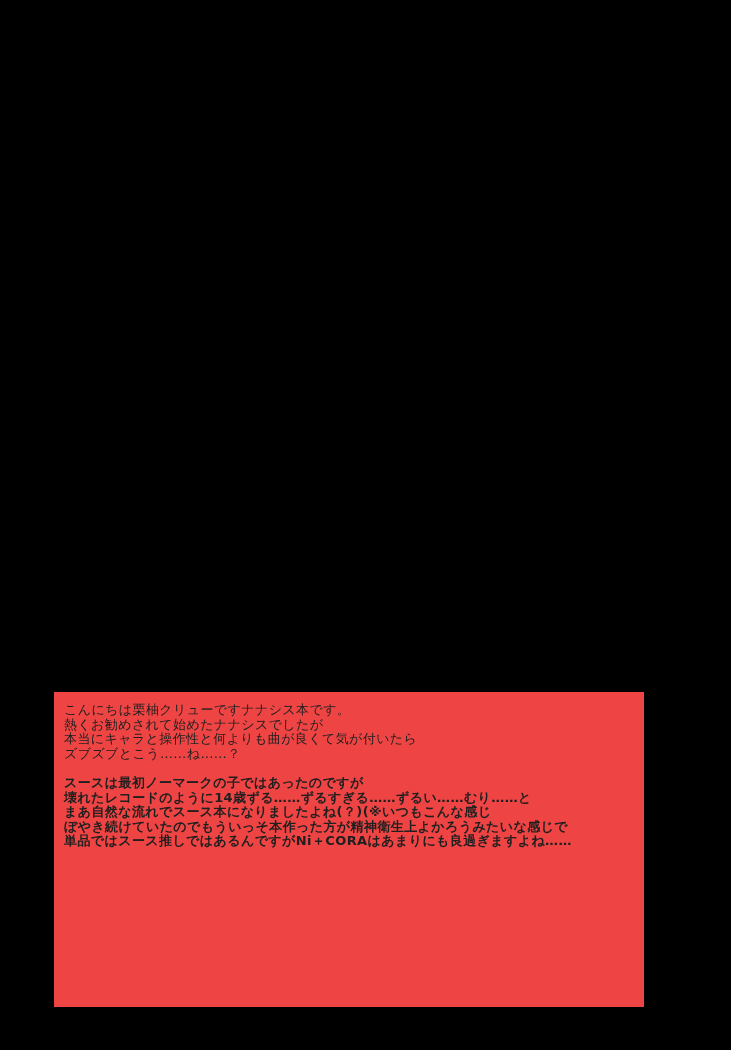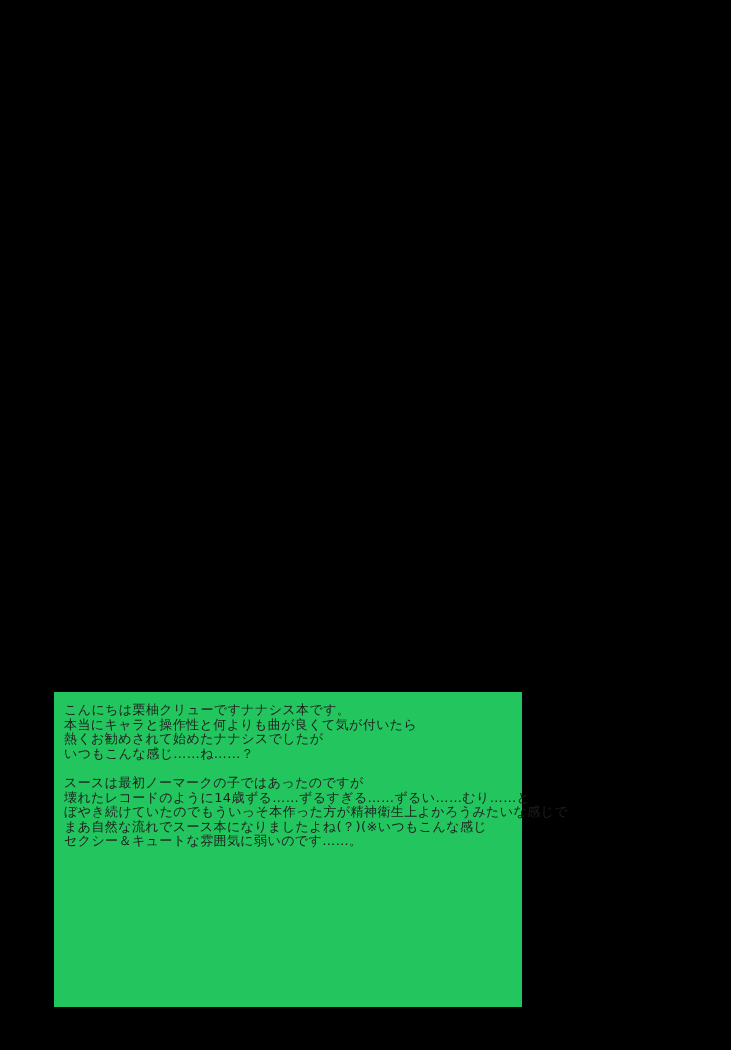--- a/index.html
+++ b/index.html
@@ -10,54 +10,54 @@
     font-family: "DejaVu Sans", "Liberation Sans", sans-serif;
   }
   .page {
     position: relative;
     width: 731px; height: 1050px;
     background: #000000;
   }
   .panel {
     position: absolute;
     left: 54px; top: 692px;
-    width: 468px; height: 315px;
-    background: #22c55e;
+    width: 590px; height: 315px;
+    background: #ef4444;
   }
   .textblock {
     position: absolute;
     left: 10px; top: 11px;
     right: 6px;
     color: #1f1f1f;
     font-size: 13px;
     line-height: 14.6px;
     letter-spacing: 0.4px;
     white-space: nowrap;
   }
-  .para + .para { margin-top: 14.6px; }
+  .para + .para { margin-top: 14.6px; font-weight: bold; }
   .line { height: 14.6px; }
 </style>
 </head>
 <body>
 
 <div class="page">
   <div class="panel">
     <div class="textblock">
 
       <div class="para">
         <div class="line">こんにちは栗柚クリューですナナシス本です。</div>
+        <div class="line">熱くお勧めされて始めたナナシスでしたが</div>
         <div class="line">本当にキャラと操作性と何よりも曲が良くて気が付いたら</div>
-        <div class="line">熱くお勧めされて始めたナナシスでしたが</div>
-        <div class="line">いつもこんな感じ……ね……？</div>
+        <div class="line">ズブズブとこう……ね……？</div>
       </div>
 
       <div class="para">
         <div class="line">スースは最初ノーマークの子ではあったのですが</div>
         <div class="line">壊れたレコードのように14歳ずる……ずるすぎる……ずるい……むり……と</div>
+        <div class="line">まあ自然な流れでスース本になりましたよね(？)(※いつもこんな感じ</div>
         <div class="line">ぼやき続けていたのでもういっそ本作った方が精神衛生上よかろうみたいな感じで</div>
-        <div class="line">まあ自然な流れでスース本になりましたよね(？)(※いつもこんな感じ</div>
-        <div class="line">セクシー＆キュートな雰囲気に弱いのです……。</div>
+        <div class="line">単品ではスース推しではあるんですがNi＋CORAはあまりにも良過ぎますよね……</div>
       </div>
 
 
     </div>
   </div>
 </div>
 
 </body></html>

